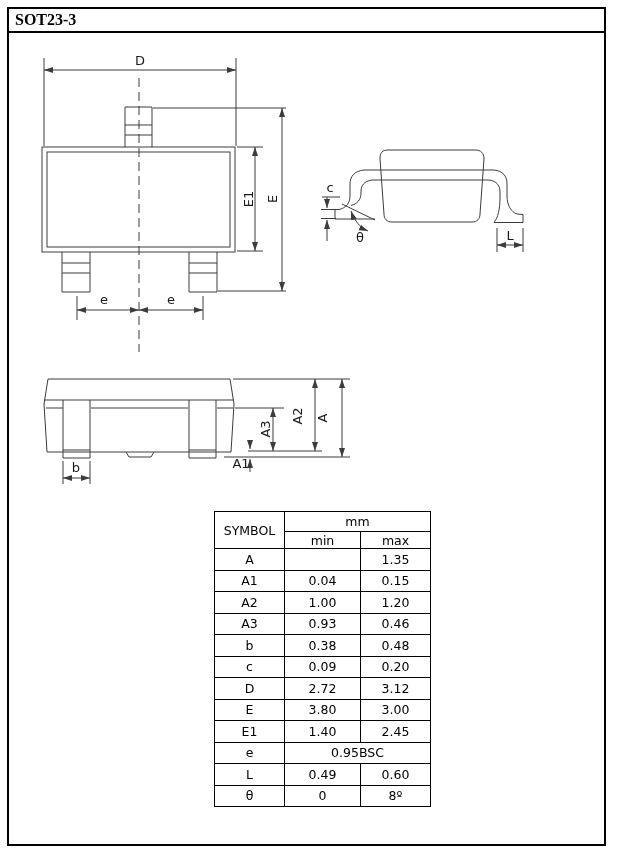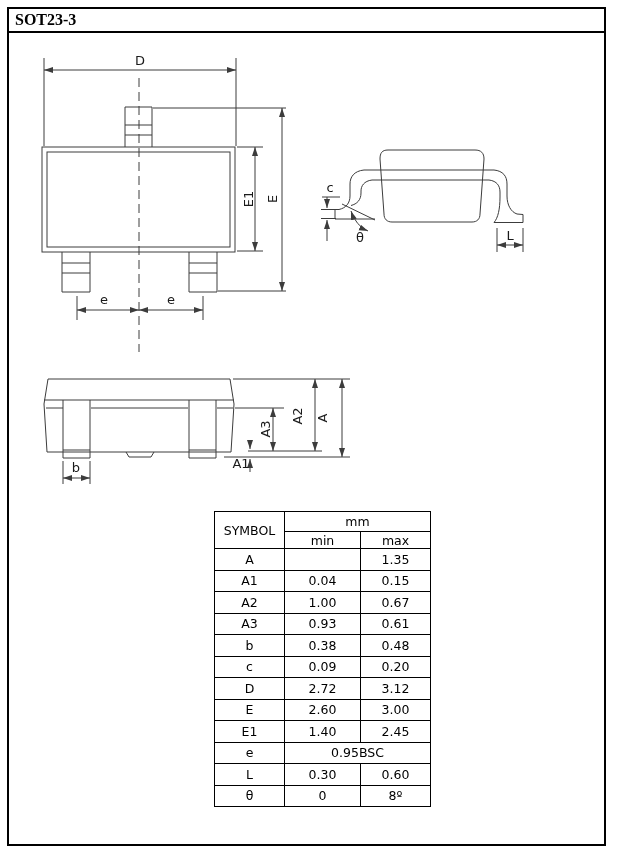--- a/index.html
+++ b/index.html
@@ -201,59 +201,59 @@
         <td>1.35</td>
       </tr>
       <tr>
         <td>A1</td>
         <td>0.04</td>
         <td>0.15</td>
       </tr>
       <tr>
         <td>A2</td>
         <td>1.00</td>
-        <td>0.67</td>
+        <td>1.20</td>
       </tr>
       <tr>
         <td>A3</td>
         <td>0.93</td>
-        <td>0.61</td>
+        <td>0.46</td>
       </tr>
       <tr>
         <td>b</td>
         <td>0.38</td>
         <td>0.48</td>
       </tr>
       <tr>
         <td>c</td>
         <td>0.09</td>
         <td>0.20</td>
       </tr>
       <tr>
         <td>D</td>
         <td>2.72</td>
         <td>3.12</td>
       </tr>
       <tr>
         <td>E</td>
-        <td>2.60</td>
+        <td>3.80</td>
         <td>3.00</td>
       </tr>
       <tr>
         <td>E1</td>
         <td>1.40</td>
         <td>2.45</td>
       </tr>
       <tr>
         <td>e</td>
         <td colspan="2">0.95BSC</td>
       </tr>
       <tr>
         <td>L</td>
-        <td>0.30</td>
+        <td>0.49</td>
         <td>0.60</td>
       </tr>
       <tr>
         <td>θ</td>
         <td>0</td>
         <td>8º</td>
       </tr>
     </tbody>
   </table>
 

